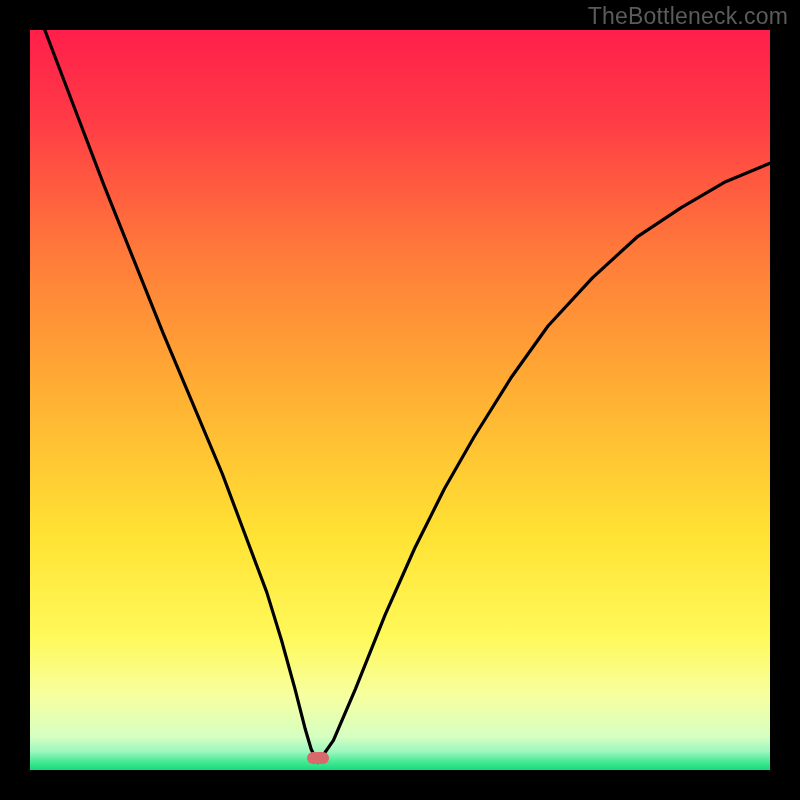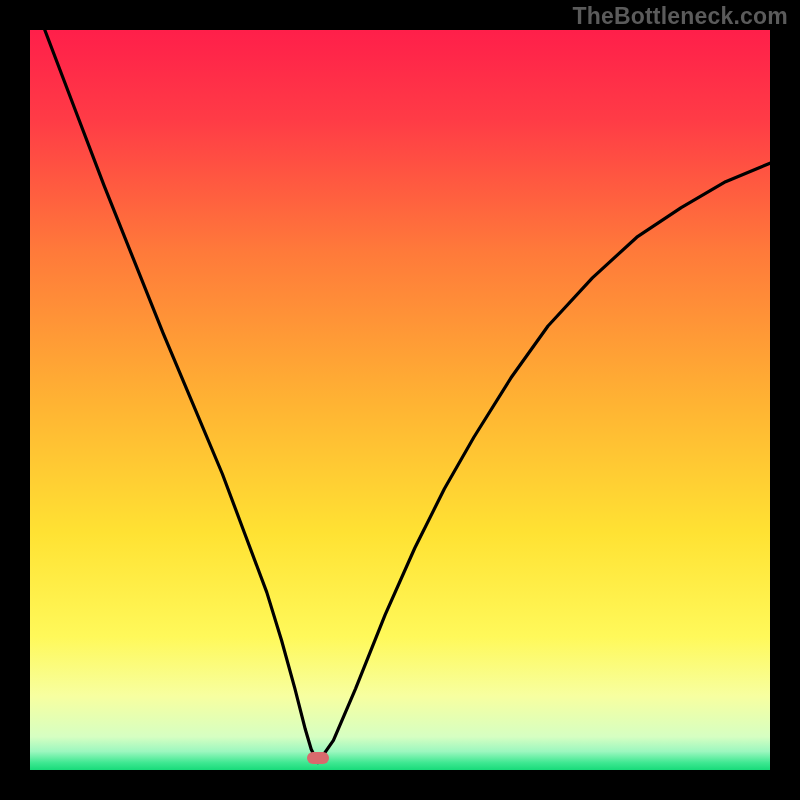--- a/index.html
+++ b/index.html
@@ -45,21 +45,21 @@
     width: 22px;
     height: 12px;
     border-radius: 6px;
     transform: translate(-50%, -50%);
   }
   .watermark {
     position: absolute;
     right: 12px;
     color: #5b5b5b;
     font-family: Arial, Helvetica, sans-serif;
-    font-weight: 700;
+    font-weight: 400;
     letter-spacing: 0.2px;
   }
 </style>
 </head>
 <body>
 
 <div class="frame">
 
   <div class="watermark" style="top: 3px; font-size: 23px;">TheBottleneck.com</div>
 

